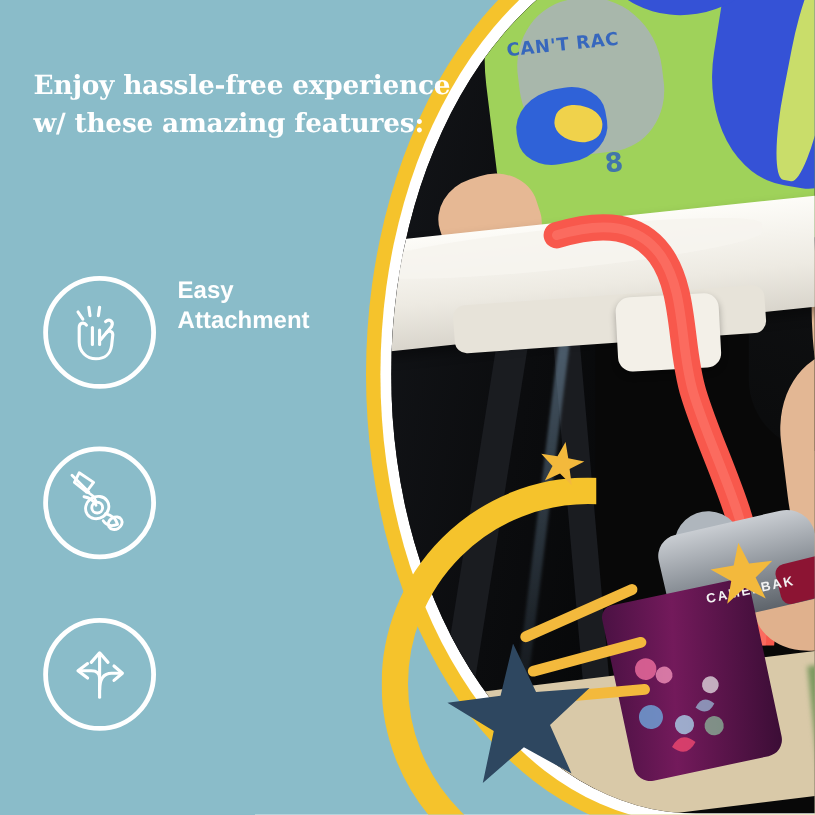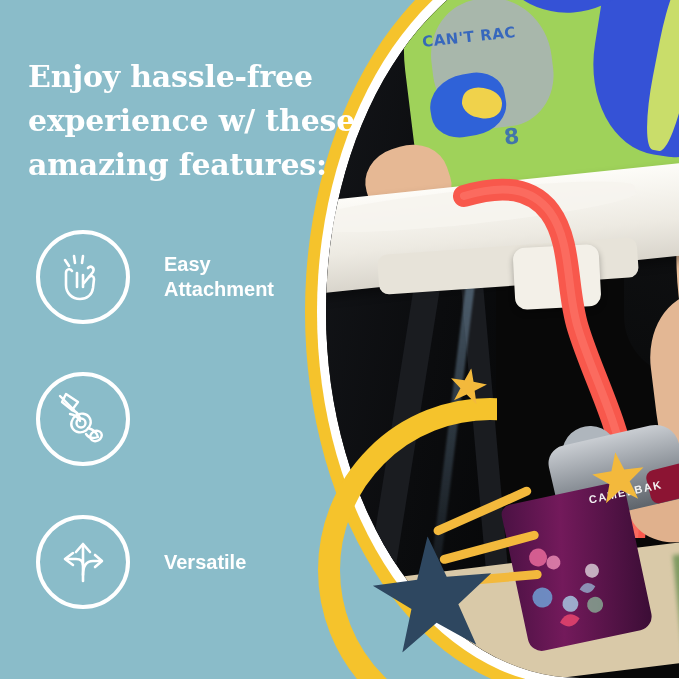--- a/index.html
+++ b/index.html
@@ -351,30 +351,29 @@
 
   
   .headline {
     position: absolute;
     left: 28px;
     top: 55px;
     width: 360px;
     color: #FFFFFF;
     font-family: "DejaVu Serif", serif;
     font-weight: 700;
-    font-size: 30px;
-    line-height: 44px;
+    font-size: 22px;
+    line-height: 32px;
     letter-spacing: -0.2px;
   }
 
   .feature {
     position: absolute;
     display: flex;
-    align-items: center;
-    gap: 34px;
+    gap: 18px;
   }
   .feature.f1 { left: 36px; top: 230px; }
   .feature.f2 { left: 36px; top: 372px; }
   .feature.f3 { left: 36px; top: 515px; }
 
   .icon-circle {
     flex: 0 0 auto;
     width: 94px;
     height: 94px;
     border: 4px solid #FFFFFF;
@@ -510,16 +509,15 @@
     <div class="icon-circle">
       <svg width="54" height="54" viewBox="0 0 54 54" fill="none" stroke="#FFFFFF" stroke-width="2.6" stroke-linecap="round" stroke-linejoin="round">
         <path d="M27 46 L27 10"></path>
         <path d="M20 17 L27 9 L34 17"></path>
         <path d="M27 30 q0 -6 -7 -6 L11 24"></path>
         <path d="M17 18 L9 24 L17 30"></path>
         <path d="M27 40 q0 -14 10 -14 L45 26"></path>
         <path d="M39 20 L46 26 L39 32"></path>
       </svg>
     </div>
-    <div class="feature-label">Versatile</div>
   </div>
 
 </div>
 
 </body></html>

